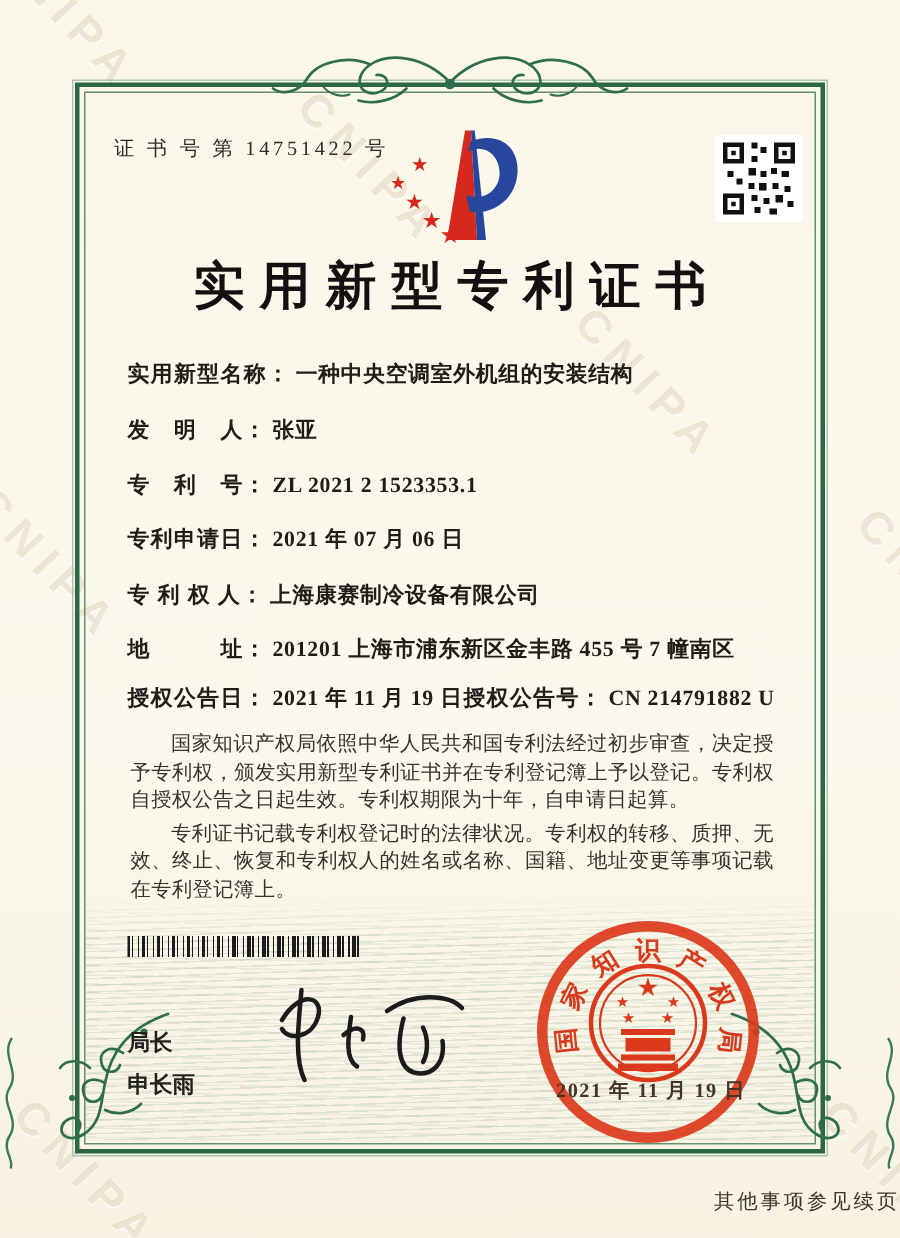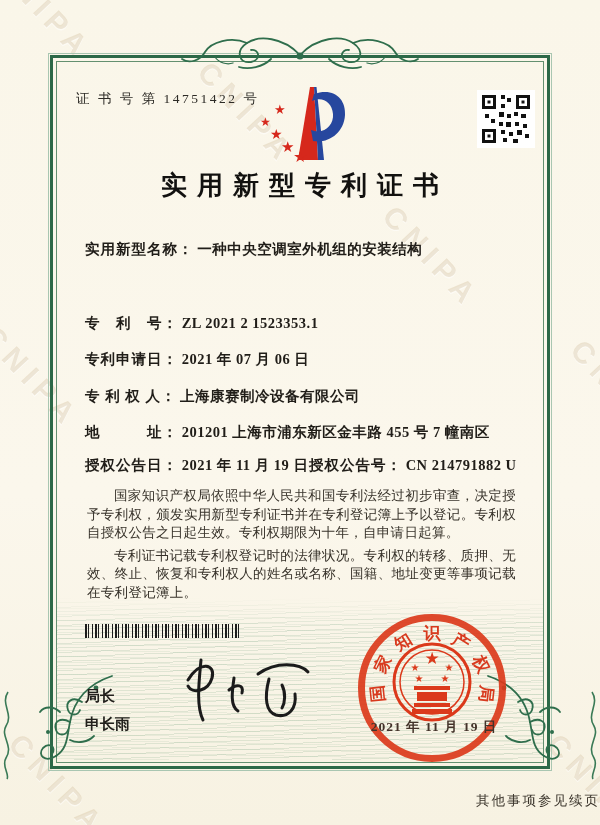--- a/index.html
+++ b/index.html
@@ -25,21 +25,21 @@
   .orn-top{left:50%;top:33px;transform:translateX(-50%);}
   .orn-bl{left:30px;top:668px;}
   .orn-br{right:30px;top:668px;transform:scaleX(-1);}
   .orn-edge-l{left:-2px;top:690px;}
   .orn-edge-r{right:-2px;top:690px;transform:scaleX(-1);}
 
   
   .cert-no{position:absolute;left:76px;top:90px;font-size:13.5px;letter-spacing:2.5px;color:#2d2b26;z-index:4;}
   .logo{position:absolute;left:250px;top:82px;z-index:4;}
   .qr{position:absolute;left:477px;top:90px;z-index:4;background:#fff;padding:2px;}
-  .title{position:absolute;left:0;top:168px;width:100%;margin:0;text-align:center;font-size:26px;font-weight:700;letter-spacing:10px;padding-left:10px;box-sizing:border-box;color:#12110f;z-index:4;}
+  .title{position:absolute;left:0;top:168px;width:100%;margin:0;text-align:center;font-size:34px;font-weight:700;letter-spacing:10px;padding-left:10px;box-sizing:border-box;color:#12110f;z-index:4;}
 
   
   .field-row{position:absolute;left:85px;font-size:14.5px;font-weight:600;color:#201d18;z-index:4;white-space:nowrap;}
   .field-label{letter-spacing:1px;}
   .field-value{font-weight:600;letter-spacing:0.5px;}
   .pair2{position:absolute;left:224px;top:0;}
 
   
   .legal{position:absolute;left:83px;top:483px;width:437px;z-index:4;font-size:13.5px;line-height:18.5px;color:#37322a;text-align:justify;}
   .legal p{margin:4px;text-indent:2em;letter-spacing:0.3px;}
@@ -177,20 +177,24 @@
     <rect x="6" y="40" width="8" height="8" fill="#fff"></rect>
       <rect x="8.5" y="42.5" width="3" height="3" fill="#111"></rect>
   </svg>
 
   <h1 class="title">实用新型专利证书</h1>
 
   <div class="field-row" style="top:240px">
     <span class="field-label">实用新型名称：</span>
     <span class="field-value">一种中央空调室外机组的安装结构</span>
   </div>
+  <div class="field-row" style="top:277px">
+    <span class="field-label">发　明　人：</span>
+    <span class="field-value">张亚</span>
+  </div>
   <div class="field-row" style="top:314px">
     <span class="field-label">专　利　号：</span>
     <span class="field-value">ZL 2021 2 1523353.1</span>
   </div>
   <div class="field-row" style="top:350px">
     <span class="field-label">专利申请日：</span>
     <span class="field-value">2021 年 07 月 06 日</span>
   </div>
   <div class="field-row" style="top:387px">
     <span class="field-label">专 利 权 人：</span>

